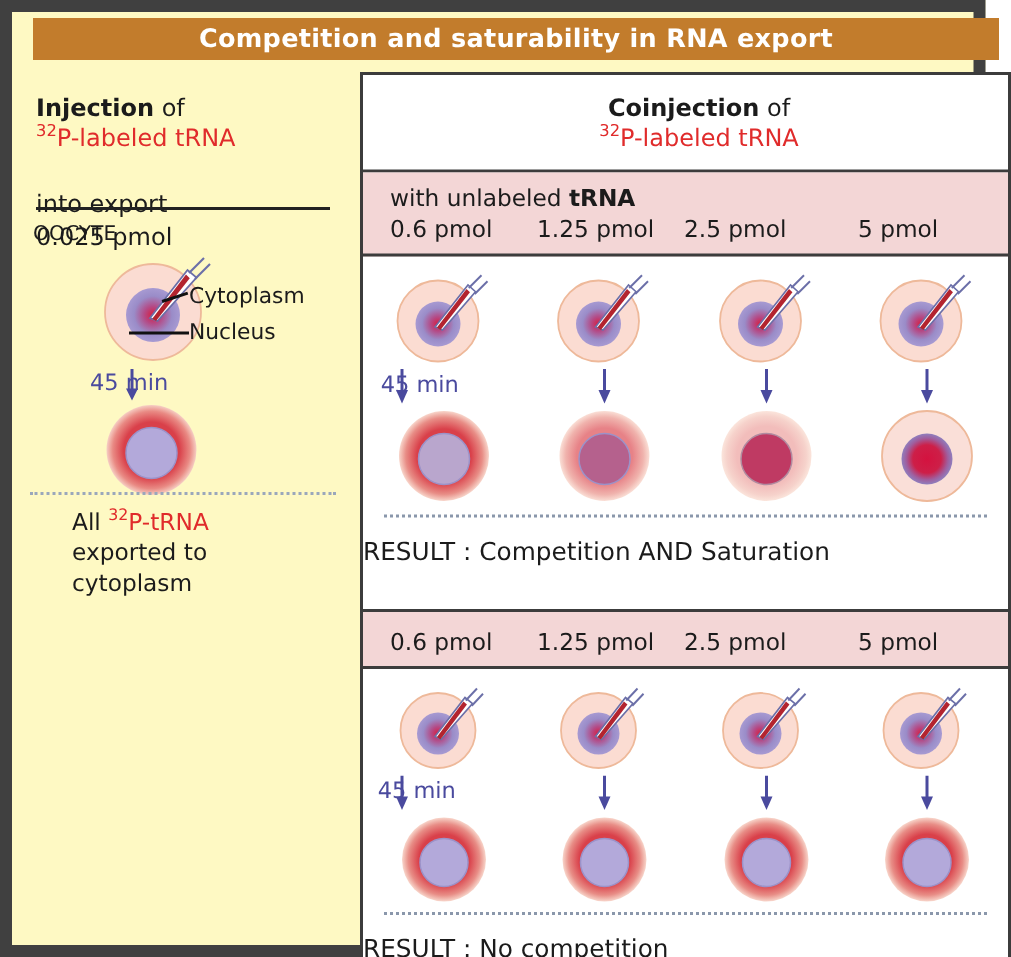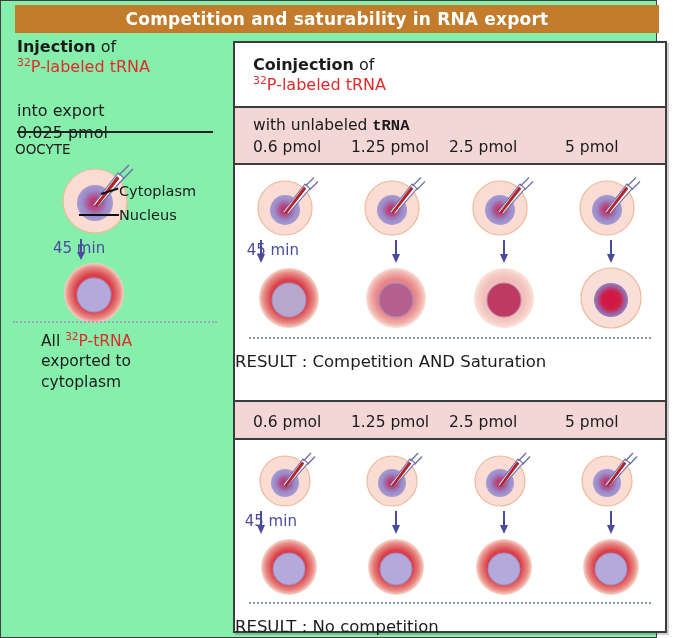--- a/index.html
+++ b/index.html
@@ -12,22 +12,22 @@
     background: #ffffff;
     font-family: "DejaVu Sans", "Liberation Sans", sans-serif;
     overflow: hidden;
   }
 
   #figure {
     position: relative;
     width: 657px;
     height: 638px;
     box-sizing: border-box;
-    background: #86efac;
-    border: 1px solid #404040;
+    background: #fef9c3;
+    border: 8px solid #404040;
   }
 
   
   #title-bar {
     position: absolute;
     left: 14px;
     top: 4px;
     width: 644px;
     height: 28px;
     background: #c27c2c;
@@ -55,21 +55,21 @@
   }
   .hdr-line {
     font-size: 16px;
     color: #1b1b1b;
     line-height: 1.28;
   }
   .hdr-line b { font-weight: bold; }
   .red { color: #e02b2b; }
   .red sup, .sup { font-size: 0.68em; vertical-align: super; line-height: 0; }
 
-  #left-injection-title { }
+  #left-injection-title { margin-top: 18px; }
   #left-dose { margin-top: 22px; font-size: 16px; color: #1b1b1b; line-height: 1.35; }
   #left-rule {
     position: absolute;
     left: 16px;
     top: 130px;
     width: 196px;
     height: 2px;
     background: #222222;
   }
   #oocyte-label {
@@ -132,32 +132,33 @@
     width: 434px;
     height: 592px;
     box-sizing: border-box;
     background: #ffffff;
     border: 2px solid #3c3c3c;
     box-shadow: 2px 2px 0 rgba(0,0,0,0.18);
   }
   #coinjection-header {
     padding: 12px 0 10px 18px;
     border-bottom: 2px solid #3c3c3c;
+    text-align: center;
   }
   .band {
     background: #f3d6d6;
     border-bottom: 2px solid #3c3c3c;
     padding: 8px 0 7px 0;
   }
   .band-title {
     font-size: 15.5px;
     color: #1b1b1b;
     padding-left: 18px;
   }
-  .band-title b { font-weight: bold; font-family: Liberation Mono, monospace; }
+  .band-title b { font-weight: bold; }
   .dose-row {
     display: flex;
     padding: 3px 24px 0 14px;
     font-size: 15.5px;
     color: #1b1b1b;
   }
   .dose-cell {
     width: 25%;
     text-align: left;
     padding-left: 4px;

